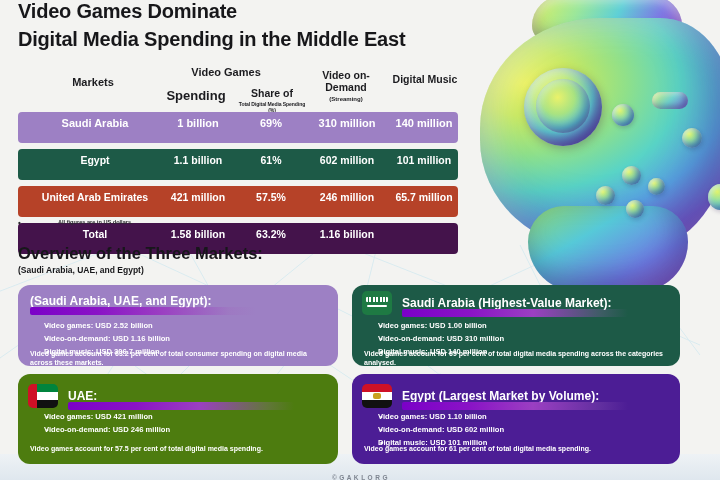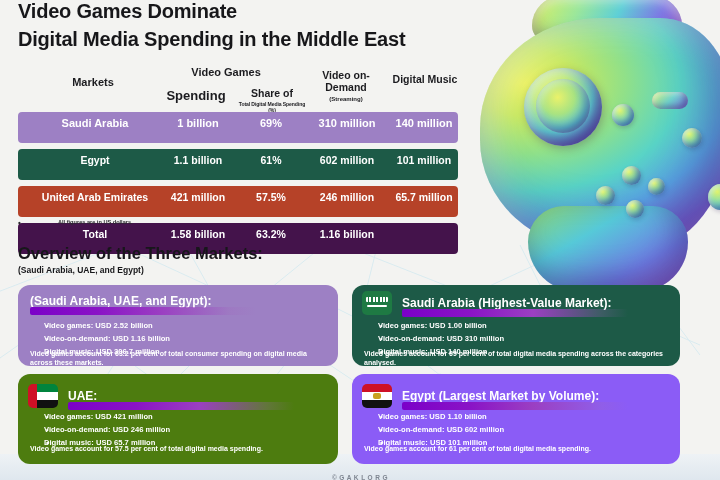--- a/index.html
+++ b/index.html
@@ -86,21 +86,21 @@
 
   
   .ov-title{position:absolute;left:18px;top:244px;font-size:16.5px;font-weight:bold;color:#17171a;}
   .ov-sub{position:absolute;left:18px;top:265px;font-size:8.5px;font-weight:bold;color:#17171a;}
 
   
   .card{position:absolute;border-radius:12px;color:#fff;}
   .card-a{left:18px;top:285px;width:320px;height:81px;background:#9d80c4;}
   .card-b{left:352px;top:285px;width:328px;height:81px;background:#1d5a47;}
   .card-c{left:18px;top:374px;width:320px;height:90px;background:#4d7c0f;}
-  .card-d{left:352px;top:374px;width:328px;height:90px;background:#8b5cf6;}
+  .card-d{left:352px;top:374px;width:328px;height:90px;background:#4c1d95;}
 
   .card-head{position:absolute;font-size:12px;font-weight:bold;}
   .ch-a{left:12px;top:9px;}
   .ch-flag{left:50px;top:11px;}
   .bar{position:absolute;height:8px;border-radius:2px;
     background:linear-gradient(90deg,#7b00c8 0%,#8a13c6 30%,#9b3fc2 58%,rgba(160,100,190,.25) 88%,rgba(160,100,190,0) 100%);}
   .bar-a{left:12px;top:22px;width:226px;}
   .bar-f{left:50px;top:24px;width:226px;}
 
   .bullets{position:absolute;left:12px;font-size:7.6px;font-weight:bold;line-height:1.55;}
@@ -275,21 +275,20 @@
         <div class="g"></div>
         <div class="w"></div>
         <div class="b"></div>
     </div>
     <div class="card-head ch-flag" style="top:15px;">UAE:</div>
     <div class="bar bar-f" style="top:28px;"></div>
     <div class="bullets bul-f">
       <ul>
         <li>Video games: USD 421 million</li>
         <li>Video-on-demand: USD 246 million</li>
-        <li>Digital music: USD 65.7 million</li>
       </ul>
     </div>
     <div class="note note-c">Video games account for 57.5 per cent of total digital media spending.</div>
   </div>
 
   <div class="card card-d">
     <div class="flag flag-eg fl-b">
       <div class="r"></div>
         <div class="w"></div>
         <div class="b"></div>

